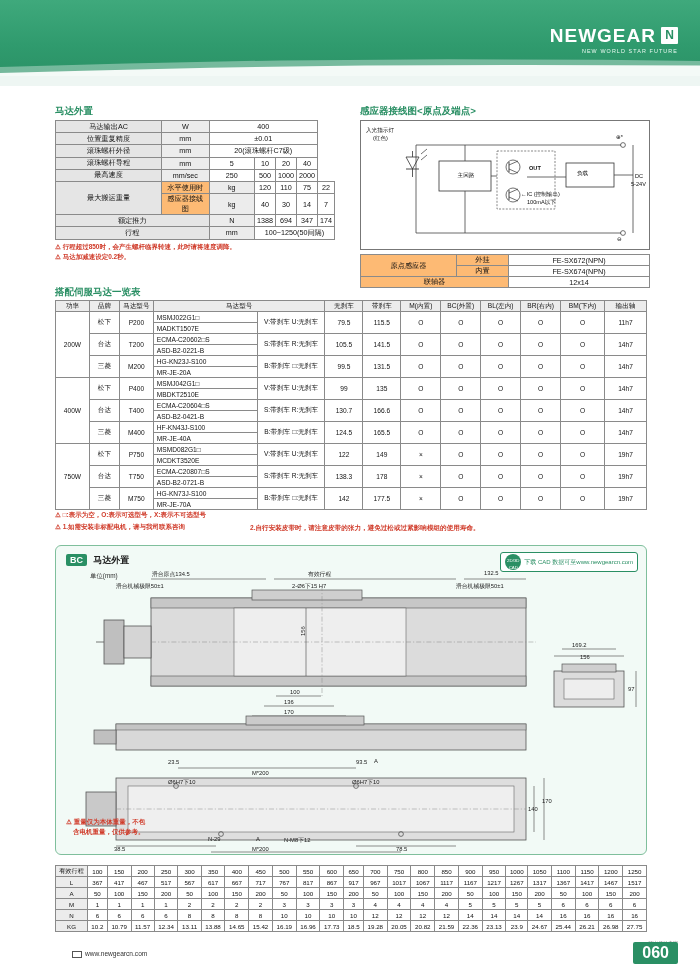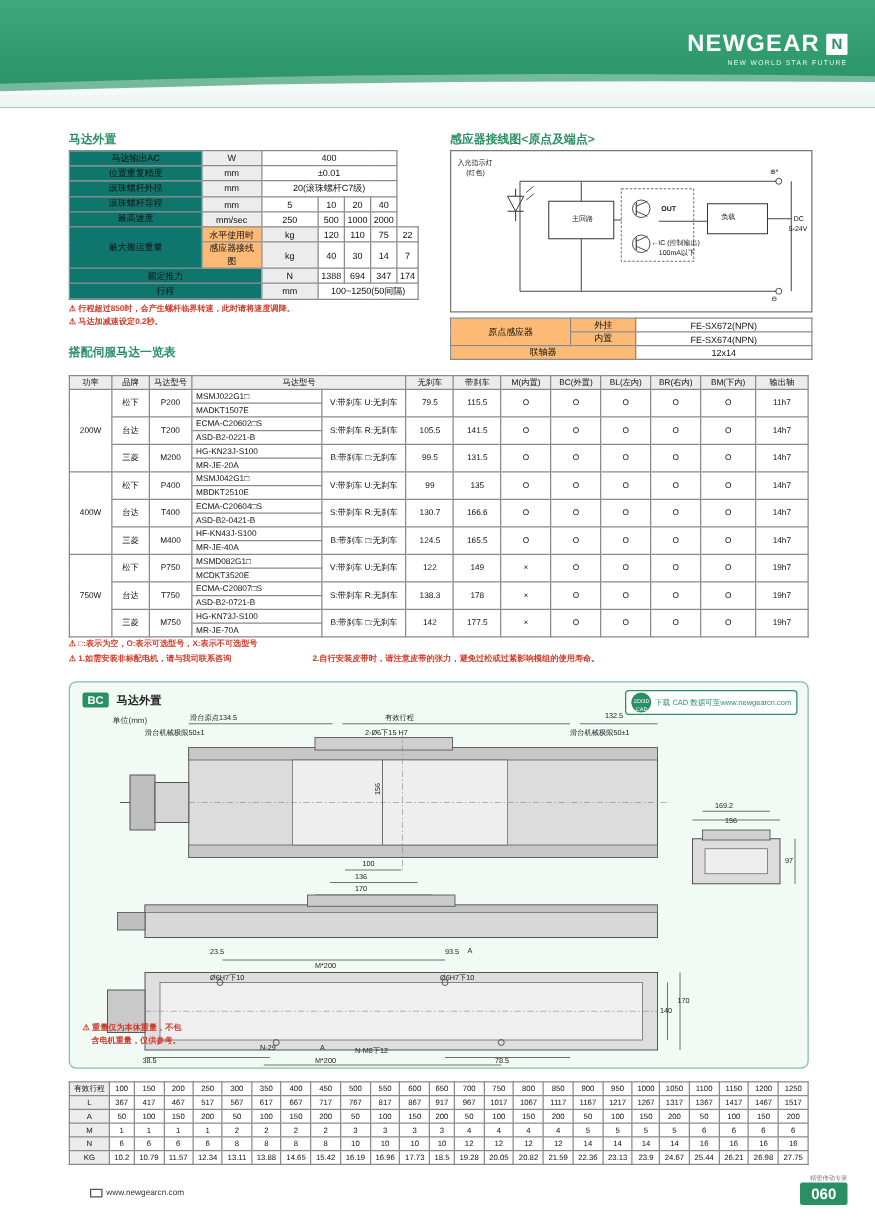--- a/index.html
+++ b/index.html
@@ -51,21 +51,21 @@
     color:#2a8f64; font-weight:bold; font-size:9.5px;
   }
   
   table { border-collapse:collapse; }
   td, th { border:.6px solid #8a8a8a; padding:0 2px; font-size:7.2px; text-align:center; vertical-align:middle; }
   .lbl { background:#fdba74; }
 
   
   #basic { position:absolute; left:55px; top:120px; width:280px; }
   #basic td { height:12.2px; }
-  #basic .nm { width:108px; text-align:center; background:#0f766e; }
+  #basic .nm { width:108px; text-align:center; background:#e5e5e5; }
   #basic .un { width:46px; background:#ececec; }
 
   
   .note { font-size:6.6px; color:#333; line-height:1.45; }
   .warn { color:#d03b2a; font-weight:bold; font-size:6.5px; }
 
   
   #wiring { position:absolute; left:360px; top:120px; width:316px; }
   .wirebox { width:290px; height:130px; border:.8px solid #777; position:relative; background:#fff; }
   .tiny { font-size:5.6px; }
@@ -98,21 +98,21 @@
   
   #bottom { position:absolute; left:55px; top:865px; width:592px; }
   #bottom td { height:11px; font-size:6.2px; }
   #bottom td.h { background:#ececec; width:32px; }
 
   
   .footer-url { position:absolute; left:72px; bottom:16px; font-size:6.6px; color:#333; }
   .footer-url .ico { display:inline-block; width:10px; height:7px; border:.8px solid #555; margin-right:3px; vertical-align:middle;}
   .pagebadge {
     position:absolute; right:22px; bottom:10px; background:#2a8f64; color:#fff;
-    font-size:12px; font-weight:bold; padding:2px 9px; border-radius:2px;
+    font-size:16px; font-weight:bold; padding:2px 9px; border-radius:2px;
   }
   .footer-cn { position:absolute; right:22px; bottom:28px; font-size:5px; color:#777; }
 </style>
 </head>
 <body>
 
 <div class="header">
   <div class="wave2"></div>
   <div class="wave"></div>
   <div class="brand">
@@ -262,21 +262,21 @@
       <td>FE-SX674(NPN)</td>
     </tr>
     <tr>
       <td class="lbl" colspan="2">联轴器</td>
       <td>12x14</td>
     </tr>
   </tbody>
     </table>
 </div>
 
-<div class="sec-title" style="position:absolute;left:55px;top:276px;">搭配伺服马达一览表</div>
+<div class="sec-title" style="position:absolute;left:55px;top:286px;">搭配伺服马达一览表</div>
 
 <table id="motors">
   <tbody>
       <tr>
     <td class="hd" style="width:34px">功率</td>
     <td class="hd" style="width:30px">品牌</td>
     <td class="hd" style="width:34px">马达型号</td>
     <td class="hd" colspan="2" style="width:172px">马达型号</td>
     <td class="hd" style="width:38px">无刹车</td>
     <td class="hd" style="width:38px">带刹车</td>

